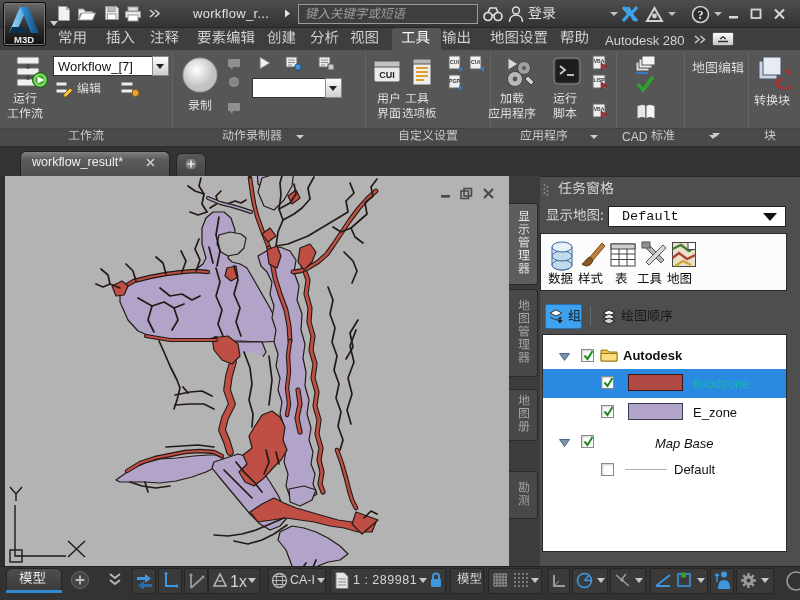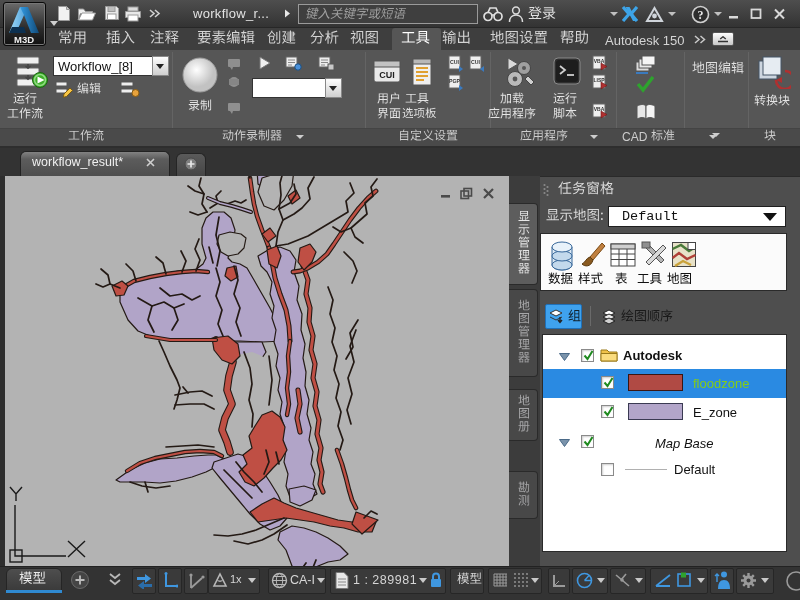--- a/index.html
+++ b/index.html
@@ -139,21 +139,21 @@
     <div style="position:absolute;left:490px;top:31px;">
       <svg width="58" height="14" viewBox="0 0 58 14" style="overflow:visible">
         <path d="M6.2 0.8V4.7L4.7 5.4L5.1 6.4L6.2 5.9V10.5C6.2 12.0 6.7 12.4 8.4 12.4C8.7 12.4 11.5 12.4 11.9 12.4C13.5 12.4 13.8 11.8 14.0 9.8C13.7 9.7 13.3 9.6 13.0 9.4C12.9 11.0 12.8 11.4 11.9 11.4C11.3 11.4 8.9 11.4 8.4 11.4C7.4 11.4 7.3 11.3 7.3 10.5V5.4L9.2 4.6V9.5H10.2V4.2L12.3 3.3C12.3 5.6 12.2 7.2 12.2 7.6C12.1 7.9 12.0 8.0 11.7 8.0C11.6 8.0 11.1 8.0 10.8 7.9C10.9 8.2 11.0 8.6 11.0 8.9C11.4 8.9 12.0 8.9 12.4 8.8C12.8 8.7 13.1 8.4 13.2 7.8C13.3 7.3 13.3 5.1 13.3 2.4L13.4 2.2L12.6 1.9L12.4 2.0L12.2 2.2L10.2 3.0V-0.6H9.2V3.5L7.3 4.3V0.8ZM0.5 9.4 0.9 10.5C2.2 9.9 3.8 9.1 5.4 8.4L5.1 7.5L3.5 8.1V3.9H5.2V2.9H3.5V-0.4H2.5V2.9H0.6V3.9H2.5V8.6C1.7 8.9 1.0 9.2 0.5 9.4ZM19.9 7.6C21.1 7.8 22.6 8.3 23.4 8.7L23.8 8.0C23.0 7.6 21.6 7.1 20.4 6.9ZM18.5 9.4C20.5 9.6 23.0 10.2 24.4 10.7L24.9 9.9C23.5 9.4 21.0 8.9 19.0 8.7ZM15.7 0.1V12.8H16.8V12.2H26.7V12.8H27.8V0.1ZM16.8 11.2V1.0H26.7V11.2ZM20.5 1.3C19.8 2.5 18.5 3.7 17.3 4.4C17.5 4.5 17.9 4.9 18.1 5.0C18.5 4.8 18.9 4.4 19.4 4.0C19.8 4.5 20.4 4.9 20.9 5.3C19.7 5.9 18.3 6.3 17.0 6.6C17.2 6.8 17.4 7.2 17.5 7.5C19.0 7.1 20.5 6.6 21.9 5.9C23.1 6.5 24.4 7.0 25.8 7.3C26.0 7.0 26.2 6.7 26.4 6.5C25.2 6.2 23.9 5.9 22.8 5.3C23.8 4.6 24.8 3.8 25.4 2.8L24.7 2.5L24.6 2.5H20.8C21.0 2.2 21.2 1.9 21.4 1.7ZM20.0 3.4 20.1 3.3H23.8C23.3 3.9 22.6 4.4 21.8 4.9C21.1 4.4 20.5 4.0 20.0 3.4ZM30.8 0.3C31.5 1.0 32.5 2.0 33.0 2.6L33.7 1.9C33.2 1.3 32.3 0.3 31.5 -0.3ZM29.6 4.0V5.0H31.7V10.2C31.7 10.9 31.2 11.4 30.9 11.5C31.1 11.8 31.4 12.2 31.5 12.5C31.8 12.2 32.1 11.9 34.7 10.0C34.6 9.8 34.4 9.4 34.3 9.1L32.7 10.2V4.0ZM36.1 -0.1V1.6C36.1 2.6 35.8 3.8 33.9 4.7C34.1 4.9 34.5 5.3 34.6 5.5C36.7 4.5 37.1 2.9 37.1 1.6V1.0H39.7V3.3C39.7 4.4 39.9 4.8 40.9 4.8C41.1 4.8 41.8 4.8 42.0 4.8C42.3 4.8 42.6 4.8 42.8 4.7C42.7 4.5 42.7 4.1 42.7 3.8C42.5 3.8 42.2 3.9 42.0 3.9C41.8 3.9 41.2 3.9 41.0 3.9C40.8 3.9 40.7 3.7 40.7 3.3V-0.1ZM40.7 6.8C40.2 8.0 39.4 9.0 38.4 9.7C37.4 8.9 36.7 8.0 36.1 6.8ZM34.6 5.8V6.8H35.3L35.1 6.9C35.7 8.3 36.5 9.4 37.6 10.4C36.5 11.0 35.2 11.5 33.9 11.8C34.1 12.0 34.4 12.5 34.5 12.8C35.9 12.4 37.2 11.8 38.4 11.0C39.5 11.8 40.8 12.4 42.3 12.8C42.4 12.5 42.7 12.1 43.0 11.8C41.6 11.5 40.3 11.0 39.3 10.4C40.5 9.3 41.5 7.9 42.1 6.1L41.4 5.8L41.2 5.8ZM52.9 0.8H55.4V2.1H52.9ZM49.5 0.8H51.9V2.1H49.5ZM46.2 0.8H48.5V2.1H46.2ZM46.3 5.4V11.5H44.3V12.3H57.2V11.5H55.2V5.4H50.7L50.9 4.6H56.9V3.7H51.0L51.2 2.9H56.5V-0.0H45.2V2.9H50.1L50.0 3.7H44.5V4.6H49.8L49.6 5.4ZM47.3 11.5V10.6H54.1V11.5ZM47.3 7.6H54.1V8.5H47.3ZM47.3 7.0V6.1H54.1V7.0ZM47.3 9.1H54.1V10.0H47.3Z" fill="#d4d4d4"></path>
       </svg>
     </div>
     <div style="position:absolute;left:560px;top:31px;">
       <svg width="29" height="14" viewBox="0 0 29 14" style="overflow:visible">
         <path d="M4.0 -0.6V0.6H1.0V1.5H4.0V2.5H1.3V3.4H4.0V3.7C4.0 3.9 3.9 4.2 3.9 4.5H0.7V5.4H3.4C3.0 6.0 2.2 6.7 1.0 7.1C1.2 7.3 1.6 7.6 1.8 7.9C3.3 7.3 4.2 6.3 4.7 5.4H7.8V4.5H5.0C5.0 4.2 5.1 3.9 5.1 3.7V3.4H7.4V2.5H5.1V1.5H7.7V0.6H5.1V-0.6ZM8.5 0.0V7.2H9.5V1.0H12.0C11.6 1.6 11.1 2.3 10.6 3.0C11.9 3.7 12.4 4.3 12.4 4.8C12.4 5.1 12.3 5.4 12.0 5.5C11.9 5.5 11.6 5.6 11.4 5.6C11.0 5.6 10.5 5.6 9.9 5.5C10.0 5.8 10.2 6.2 10.2 6.5C10.8 6.5 11.4 6.5 11.9 6.5C12.2 6.4 12.5 6.3 12.8 6.2C13.2 6.0 13.5 5.6 13.5 4.9C13.5 4.3 13.1 3.6 11.8 2.8C12.4 2.1 13.1 1.2 13.6 0.4L12.8 -0.0L12.7 0.0ZM2.2 7.8V12.0H3.3V8.8H6.6V12.7H7.8V8.8H11.4V10.8C11.4 10.9 11.4 11.0 11.1 11.0C10.9 11.0 10.0 11.0 9.1 11.0C9.3 11.3 9.4 11.7 9.5 11.9C10.7 11.9 11.5 11.9 11.9 11.8C12.4 11.6 12.6 11.3 12.6 10.8V7.8H7.8V6.7H6.6V7.8ZM23.7 -0.6C23.7 0.5 23.7 1.7 23.6 2.7H21.3V3.7H23.6C23.4 7.3 22.7 10.3 19.9 12.0C20.1 12.2 20.5 12.5 20.7 12.8C23.6 10.8 24.4 7.6 24.6 3.7H26.9C26.8 9.0 26.6 11.0 26.3 11.4C26.1 11.6 26.0 11.7 25.7 11.7C25.4 11.7 24.6 11.6 23.8 11.6C24.0 11.9 24.1 12.3 24.2 12.6C24.9 12.7 25.7 12.7 26.2 12.6C26.6 12.6 26.9 12.5 27.2 12.1C27.7 11.5 27.8 9.4 28.0 3.2C28.0 3.1 28.0 2.7 28.0 2.7H24.7C24.7 1.6 24.7 0.5 24.7 -0.6ZM15.0 10.2 15.2 11.3C16.9 10.9 19.4 10.4 21.7 9.8L21.6 8.8L20.8 9.0V0.1H16.0V10.0ZM17.0 9.8V7.3H19.7V9.3ZM17.0 4.2H19.7V6.4H17.0ZM17.0 3.2V1.1H19.7V3.2Z" fill="#d4d4d4"></path>
       </svg>
     </div>
-    <div class="abs" style="left:605px;top:33px;color:#d4d4d4;font-size:13px">Autodesk 150</div>
+    <div class="abs" style="left:605px;top:33px;color:#d4d4d4;font-size:13px">Autodesk 280</div>
     <svg class="abs" style="left:694px;top:35px" width="13" height="9" viewBox="0 0 13 9">
 <path d="M1 1 l4 3.5 -4 3.5 M6.5 1 l4 3.5 -4 3.5" stroke="#c9c9c9" stroke-width="1.5" fill="none"></path>
     </svg>
     <div class="abs" style="left:712px;top:32px;width:22px;height:14px;background:linear-gradient(#fdfdfd,#c8c8c8);border:1px solid #555;border-radius:2px"></div>
 <svg class="abs" style="left:717px;top:36px" width="12" height="7" viewBox="0 0 12 7">
       <path d="M1 5.5 h10 M3.2 3 L6 0.8 8.8 3" stroke="#333" stroke-width="1.4" fill="none"></path>
     </svg>
     <div class="abs" style="left:0;top:50px;width:800px;height:98px;background:#565656"></div>
     <div class="abs" style="left:0;top:146px;width:800px;height:2px;background:#2e2e2e"></div>
     <div class="abs" style="left:172px;top:52px;width:1px;height:92px;background:#484848;border-right:1px solid #646464"></div>
@@ -211,21 +211,21 @@
       <svg width="24" height="12" viewBox="0 0 24 12" style="overflow:visible">
         <path d="M4.6 0.3V1.1H10.6V0.3ZM0.8 0.7C1.5 1.2 2.5 1.9 2.9 2.4L3.6 1.7C3.1 1.3 2.1 0.6 1.4 0.2ZM4.5 8.2C4.9 8.0 5.4 8.0 9.9 7.6L10.4 8.5L11.2 8.1C10.7 7.2 9.7 5.6 9.0 4.4L8.3 4.8C8.6 5.4 9.1 6.1 9.5 6.8L5.5 7.1C6.1 6.2 6.8 5.0 7.3 3.9H11.5V3.0H3.8V3.9H6.2C5.7 5.1 5.1 6.2 4.8 6.6C4.6 6.9 4.4 7.2 4.2 7.3C4.3 7.5 4.5 8.0 4.5 8.2ZM3.0 3.7H0.5V4.6H2.1V8.4C1.6 8.6 1.0 9.1 0.4 9.8L1.1 10.6C1.7 9.8 2.3 9.1 2.7 9.1C2.9 9.1 3.4 9.5 3.8 9.8C4.7 10.3 5.7 10.5 7.2 10.5C8.5 10.5 10.5 10.4 11.3 10.3C11.3 10.1 11.5 9.6 11.6 9.3C10.4 9.5 8.6 9.6 7.2 9.6C5.9 9.6 4.8 9.5 4.0 9.0C3.6 8.7 3.3 8.5 3.0 8.3ZM17.2 0.2V1.1H23.1V0.2ZM15.2 -0.5C14.6 0.4 13.4 1.5 12.4 2.1C12.6 2.3 12.8 2.7 12.9 2.9C14.0 2.1 15.3 0.9 16.1 -0.1ZM16.7 3.6V4.4H20.7V9.4C20.7 9.6 20.7 9.6 20.4 9.7C20.2 9.7 19.4 9.7 18.5 9.6C18.7 9.9 18.8 10.3 18.8 10.5C20.0 10.5 20.7 10.5 21.1 10.4C21.5 10.2 21.6 10.0 21.6 9.4V4.4H23.5V3.6ZM15.7 2.1C14.9 3.5 13.5 4.8 12.3 5.7C12.5 5.9 12.8 6.3 12.9 6.5C13.4 6.1 13.8 5.7 14.3 5.2V10.6H15.2V4.2C15.7 3.6 16.2 3.0 16.5 2.4Z" fill="#e4e4e4"></path>
       </svg>
     </div>
     <div style="position:absolute;left:7px;top:108px;">
       <svg width="36" height="12" viewBox="0 0 36 12" style="overflow:visible">
         <path d="M0.6 8.7V9.6H11.4V8.7H6.5V1.8H10.8V0.9H1.2V1.8H5.5V8.7ZM18.3 -0.3C17.7 1.4 16.7 3.2 15.7 4.3C15.9 4.4 16.2 4.8 16.4 4.9C17.0 4.2 17.6 3.4 18.1 2.4H18.9V10.5H19.8V7.6H23.4V6.8H19.8V5.0H23.3V4.1H19.8V2.4H23.5V1.5H18.5C18.8 1.0 19.0 0.4 19.2 -0.1ZM15.4 -0.4C14.7 1.4 13.6 3.2 12.4 4.4C12.6 4.6 12.9 5.1 13.0 5.3C13.4 4.8 13.8 4.4 14.1 3.8V10.5H15.0V2.4C15.5 1.6 15.9 0.7 16.3 -0.2ZM30.9 5.3V10.0H31.7V5.3ZM28.8 5.3V6.5C28.8 7.6 28.6 8.9 27.2 9.9C27.4 10.1 27.7 10.3 27.8 10.5C29.4 9.4 29.6 7.8 29.6 6.5V5.3ZM33.1 5.3V9.1C33.1 9.8 33.1 10.0 33.3 10.2C33.5 10.3 33.7 10.4 34.0 10.4C34.1 10.4 34.4 10.4 34.5 10.4C34.8 10.4 35.0 10.3 35.1 10.2C35.3 10.1 35.4 10.0 35.4 9.8C35.5 9.5 35.5 8.9 35.6 8.4C35.4 8.3 35.1 8.2 34.9 8.0C34.9 8.6 34.9 9.0 34.9 9.3C34.9 9.4 34.8 9.5 34.8 9.6C34.7 9.6 34.6 9.6 34.5 9.6C34.4 9.6 34.2 9.6 34.2 9.6C34.1 9.6 34.0 9.6 34.0 9.6C33.9 9.5 33.9 9.4 33.9 9.2V5.3ZM25.0 0.3C25.7 0.7 26.6 1.4 27.1 1.9L27.6 1.2C27.2 0.7 26.3 0.1 25.5 -0.3ZM24.5 3.6C25.2 4.0 26.2 4.5 26.7 4.9L27.2 4.2C26.7 3.8 25.7 3.3 25.0 3.0ZM24.8 9.8 25.5 10.4C26.2 9.3 27.1 7.8 27.7 6.5L27.1 5.9C26.4 7.3 25.4 8.9 24.8 9.8ZM30.7 -0.3C30.9 0.1 31.1 0.6 31.2 1.1H27.8V1.9H30.2C29.7 2.5 29.0 3.4 28.8 3.6C28.5 3.8 28.2 3.9 28.0 3.9C28.0 4.2 28.2 4.6 28.2 4.8C28.5 4.7 29.1 4.6 34.0 4.3C34.3 4.6 34.5 4.9 34.6 5.2L35.4 4.7C34.9 4.0 34.0 2.9 33.2 2.1L32.6 2.5C32.9 2.8 33.2 3.2 33.5 3.6L29.7 3.8C30.2 3.2 30.7 2.5 31.2 1.9H35.3V1.1H32.2C32.0 0.6 31.8 0.0 31.5 -0.5Z" fill="#e4e4e4"></path>
       </svg>
     </div>
     <div class="abs" style="left:53px;top:56px;width:116px;height:20px;background:#fff;border:1px solid #333"></div>
-<div class="abs" style="left:58px;top:59px;font-size:13px;color:#111;font-family:'Liberation Sans'">Workflow_[8]</div>
+<div class="abs" style="left:58px;top:59px;font-size:13px;color:#111;font-family:'Liberation Sans'">Workflow_[7]</div>
 <div class="abs" style="left:152px;top:56px;width:17px;height:20px;background:linear-gradient(#fdfdfd,#cfcfcf);border:1px solid #888"></div>
 <div class="abs" style="left:156px;top:64px;width:0;height:0;border-left:4.5px solid transparent;border-right:4.5px solid transparent;border-top:5px solid #222"></div>
     <svg class="abs" style="left:55px;top:80px" width="18" height="18" viewBox="0 0 18 18">
 <rect x="1" y="2" width="11" height="4" fill="#eee" stroke="#555"></rect>
 <rect x="1" y="9" width="11" height="4" fill="#eee" stroke="#555"></rect>
 <path d="M9 14 l6-6 2.5 2.5 -6 6 -3.2 0.8 z" fill="#f7c544" stroke="#7a5a10"></path>
     </svg>
     <div style="position:absolute;left:77px;top:83px;">
       <svg width="24" height="12" viewBox="0 0 24 12" style="overflow:visible">
         <path d="M0.5 9.0 0.7 9.8C1.7 9.4 2.9 8.9 4.2 8.4L4.0 7.6C2.7 8.1 1.4 8.7 0.5 9.0ZM0.7 4.5C0.9 4.4 1.2 4.4 2.5 4.2C2.0 5.0 1.6 5.6 1.4 5.8C1.0 6.3 0.8 6.6 0.5 6.6C0.6 6.8 0.8 7.2 0.8 7.4C1.0 7.3 1.4 7.2 4.1 6.5C4.0 6.3 4.0 6.0 4.0 5.8L2.0 6.2C2.9 5.1 3.7 3.8 4.4 2.4L3.6 2.0C3.4 2.5 3.2 3.0 2.9 3.4L1.6 3.5C2.3 2.5 3.0 1.1 3.4 -0.2L2.6 -0.5C2.1 1.0 1.3 2.6 1.1 3.0C0.9 3.4 0.7 3.6 0.5 3.7C0.6 3.9 0.7 4.3 0.7 4.5ZM7.5 5.4V7.2H6.5V5.4ZM8.1 5.4H9.0V7.2H8.1ZM5.8 4.7V10.5H6.5V7.9H7.5V10.2H8.1V7.9H9.0V10.2H9.6V7.9H10.5V9.7C10.5 9.8 10.4 9.8 10.3 9.8C10.2 9.8 10.0 9.8 9.8 9.8C9.9 10.0 9.9 10.3 10.0 10.5C10.4 10.5 10.7 10.5 10.9 10.3C11.1 10.2 11.2 10.0 11.2 9.7V4.6L10.5 4.7ZM9.6 5.4H10.5V7.2H9.6ZM7.3 -0.3C7.5 0.0 7.6 0.5 7.8 0.8H5.0V3.4C5.0 5.3 4.9 7.9 3.8 9.9C3.9 9.9 4.3 10.2 4.5 10.4C5.6 8.4 5.8 5.6 5.8 3.6H11.0V0.8H8.7C8.6 0.4 8.4 -0.1 8.1 -0.6ZM5.8 1.6H10.2V2.9H5.8ZM18.6 0.6H21.8V1.8H18.6ZM17.8 -0.1V2.5H22.7V-0.1ZM13.0 5.6C13.1 5.5 13.4 5.4 13.8 5.4H14.9V7.2L12.5 7.6L12.7 8.5L14.9 8.0V10.5H15.8V7.8L17.1 7.6L17.1 6.8L15.8 7.0V5.4H16.9V4.6H15.8V2.8H14.9V4.6H13.8C14.1 3.8 14.4 2.8 14.7 1.8H16.9V0.9H15.0C15.1 0.5 15.2 0.1 15.2 -0.3L14.4 -0.5C14.3 -0.0 14.2 0.5 14.1 0.9H12.6V1.8H13.9C13.6 2.8 13.4 3.6 13.3 3.9C13.1 4.4 12.9 4.8 12.7 4.8C12.8 5.0 12.9 5.4 13.0 5.6ZM21.8 3.9V5.0H18.7V3.9ZM16.8 8.7 16.9 9.5 21.8 9.1V10.6H22.6V9.0L23.5 9.0L23.5 8.2L22.6 8.3V3.9H23.4V3.2H17.1V3.9H17.9V8.6ZM21.8 5.7V6.7H18.7V5.7ZM21.8 7.4V8.3L18.7 8.6V7.4Z" fill="#e4e4e4"></path>
@@ -669,21 +669,21 @@
 <path d="M1 2 h6 l2 2 h8 v9 h-16 z" fill="#f0c24a" stroke="#9a7a1a"></path>
 <path d="M1 5.5 h16 v7.5 h-16 z" fill="#fadc7e" stroke="#9a7a1a"></path>
     </svg>
     <div class="abs" style="left:623px;top:348px;font-size:13px;font-weight:bold;color:#111">Autodesk</div>
     <div class="abs" style="left:543px;top:369px;width:243px;height:29px;background:#2a8ae2"></div>
     <div class="abs" style="left:601px;top:376px;width:13px;height:13px;background:#fff;border:1px solid #8a8a8a;box-shadow:inset 1px 1px 2px #cfcfcf"></div>
     <svg class="abs" style="left:602px;top:376px" width="13" height="13" viewBox="0 0 13 13">
       <path d="M2.5 6.5 l3 3.5 5-8" stroke="#1f8a1f" stroke-width="2" fill="none"></path>
     </svg>
     <div class="abs" style="left:628px;top:374px;width:55px;height:17px;background:#b04a44;border:1px solid #3a1512"></div>
-    <div class="abs" style="left:693px;top:376px;font-size:13px;color:#84cc16">floodzone</div>
+    <div class="abs" style="left:693px;top:376px;font-size:13px;color:#14b8a6">floodzone</div>
     <div class="abs" style="left:601px;top:405px;width:13px;height:13px;background:#fff;border:1px solid #8a8a8a;box-shadow:inset 1px 1px 2px #cfcfcf"></div>
     <svg class="abs" style="left:602px;top:405px" width="13" height="13" viewBox="0 0 13 13">
       <path d="M2.5 6.5 l3 3.5 5-8" stroke="#1f8a1f" stroke-width="2" fill="none"></path>
     </svg>
     <div class="abs" style="left:628px;top:403px;width:55px;height:17px;background:#b2a5c9;border:1px solid #3a3a52"></div>
     <div class="abs" style="left:693px;top:405px;font-size:13px;color:#111">E_zone</div>
     <svg class="abs" style="left:558px;top:438px" width="13" height="10" viewBox="0 0 13 10">
       <path d="M1.5 1.5 h10 L6.5 8.5 z" fill="#7a93ab" stroke="#4a6a88" stroke-width="1"></path>
     </svg>
     <div class="abs" style="left:581px;top:435px;width:13px;height:13px;background:#fff;border:1px solid #8a8a8a;box-shadow:inset 1px 1px 2px #cfcfcf"></div>
@@ -724,21 +724,21 @@
     <svg class="abs" style="left:188px;top:572px" width="17" height="17" viewBox="0 0 17 17">
 <path d="M3 16 V4 M3 16 L14 6" stroke="#9a9a9a" stroke-width="1.8" fill="none"></path>
 <circle cx="3" cy="3" r="1.6" fill="#9a9a9a"></circle>
       <circle cx="15" cy="5" r="1.6" fill="#9a9a9a"></circle>
     </svg>
     <div class="abs" style="left:208px;top:568px;width:52px;height:26px;background:#3a3a3a;border:1px solid #262626;border-radius:2px"></div>
     <svg class="abs" style="left:212px;top:572px" width="16" height="17" viewBox="0 0 16 17">
 <path d="M8 2 L14 14 H2 Z" fill="none" stroke="#b8b8b8" stroke-width="1.6"></path>
 <path d="M5.5 8.5 a3.5 2 0 0 0 5 0" fill="none" stroke="#b8b8b8" stroke-width="1.3"></path>
     </svg>
-<div class="abs" style="left:230px;top:573px;color:#d6d6d6;font-size:11px">1x</div>
+<div class="abs" style="left:230px;top:573px;color:#d6d6d6;font-size:16px">1x</div>
 <div class="abs" style="left:248px;top:578px;width:0;height:0;border-left:4px solid transparent;border-right:4px solid transparent;border-top:5px solid #c9c9c9"></div>
     <div class="abs" style="left:268px;top:568px;width:58px;height:26px;background:#3a3a3a;border:1px solid #262626;border-radius:2px"></div>
     <svg class="abs" style="left:271px;top:572px" width="17" height="17" viewBox="0 0 17 17">
 <circle cx="8.5" cy="8.5" r="7" fill="#3a3a3a" stroke="#b8b8b8" stroke-width="1.4"></circle>
 <ellipse cx="8.5" cy="8.5" rx="3.2" ry="7" fill="none" stroke="#b8b8b8"></ellipse>
 <path d="M1.5 8.5 h14 M2.5 4.5 h12 M2.5 12.5 h12" stroke="#b8b8b8"></path>
     </svg>
 <div class="abs" style="left:290px;top:573px;color:#d6d6d6;font-size:12.5px">CA-I</div>
 <div class="abs" style="left:317px;top:578px;width:0;height:0;border-left:4px solid transparent;border-right:4px solid transparent;border-top:5px solid #c9c9c9"></div>
     <div class="abs" style="left:330px;top:568px;width:116px;height:26px;background:#3a3a3a;border:1px solid #262626;border-radius:2px"></div>

